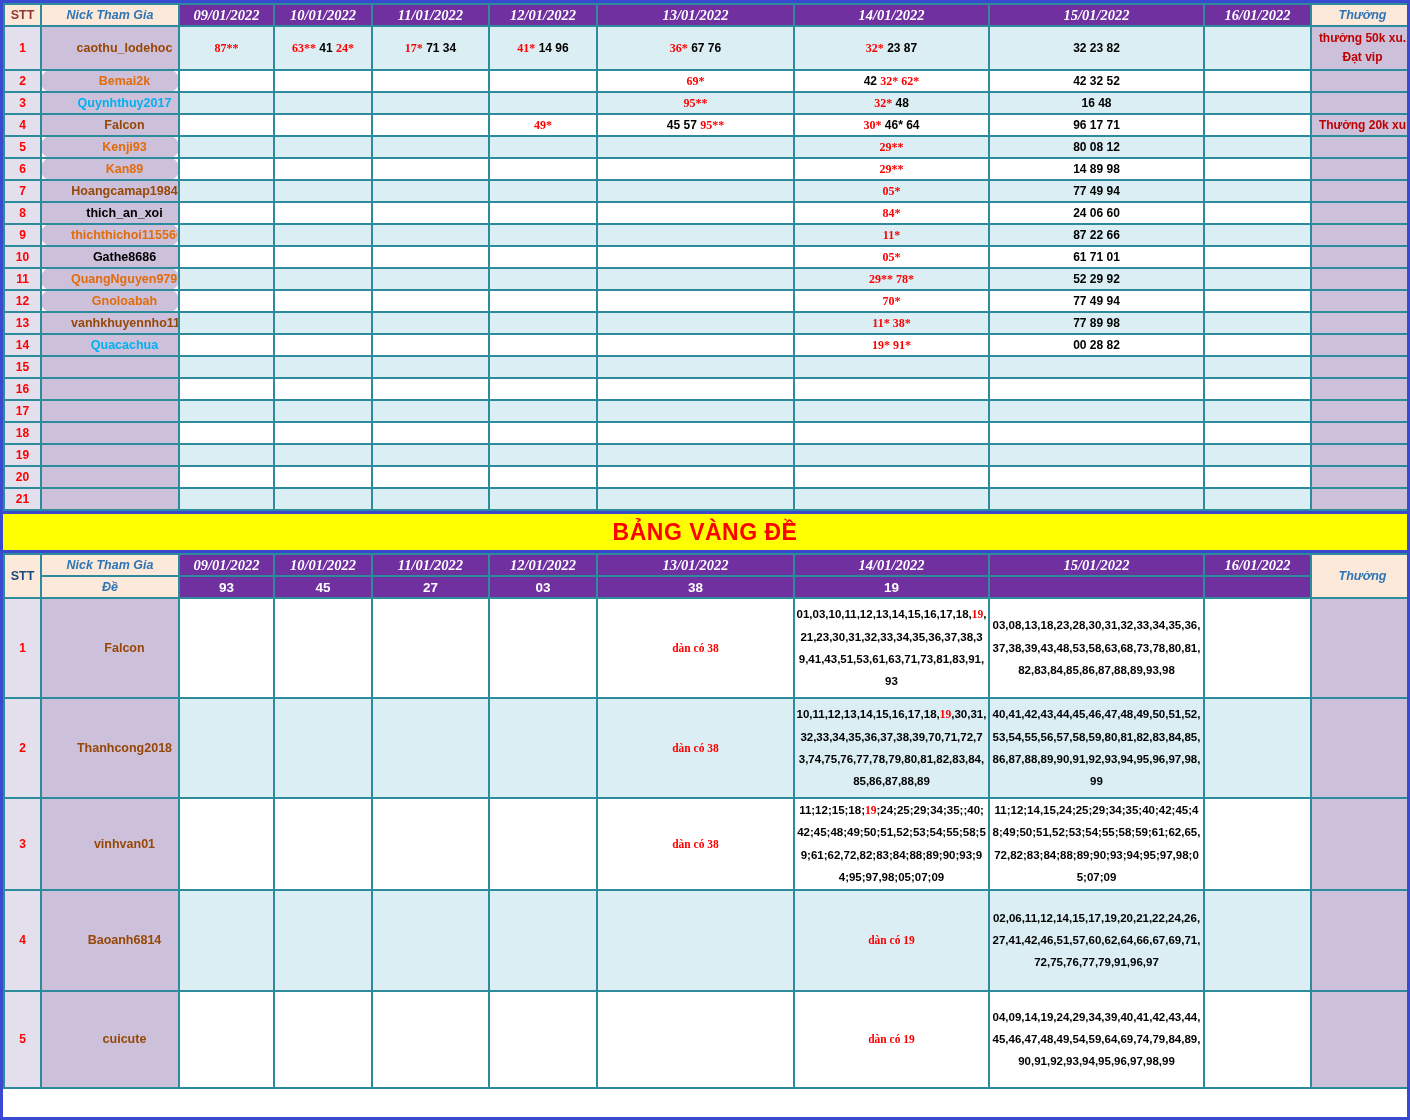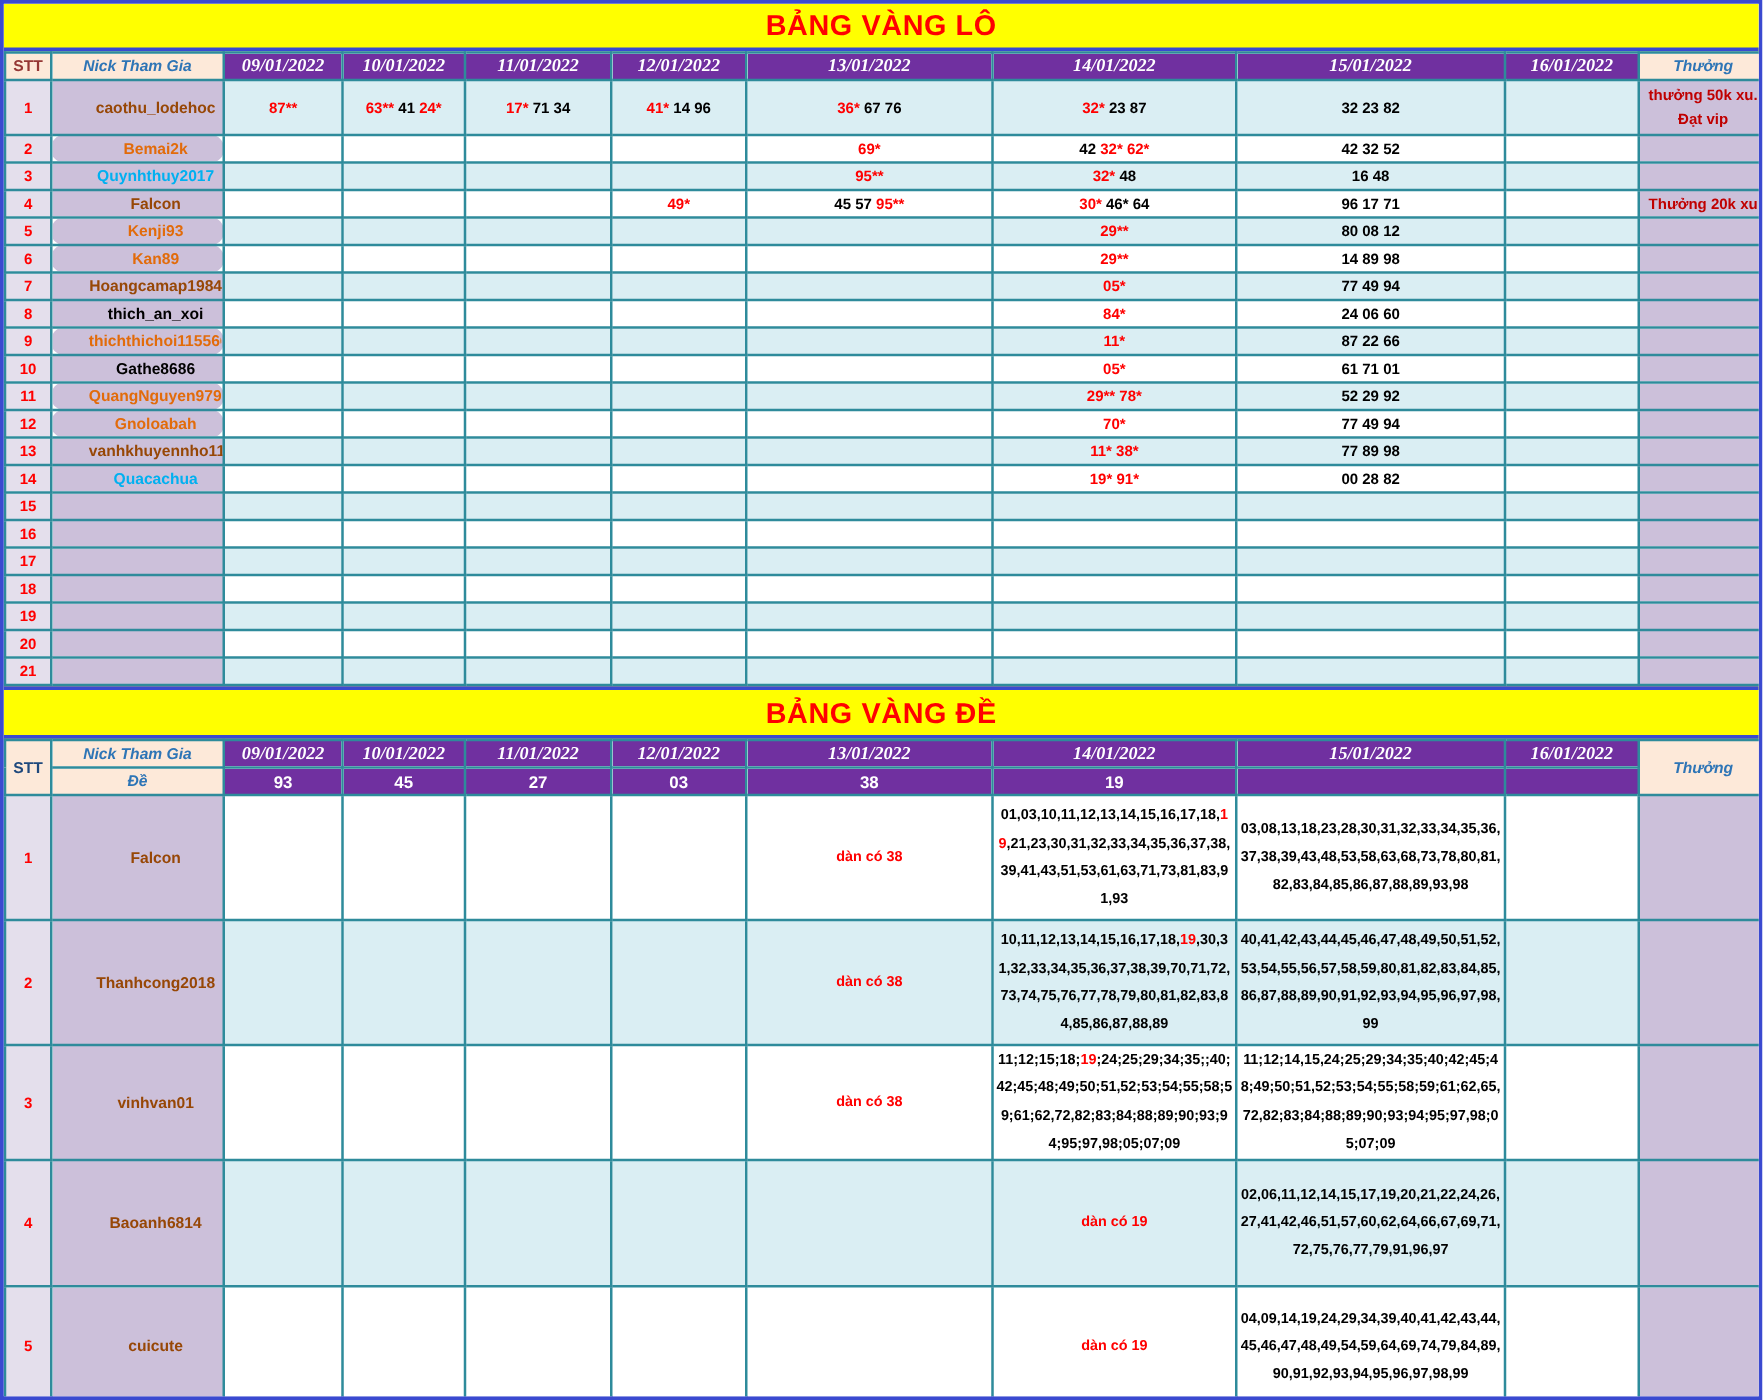--- a/index.html
+++ b/index.html
@@ -68,35 +68,32 @@
   .de-t tbody tr:nth-child(even) td.data { background:var(--row-blue,#DAEEF3); }
   .de-t tbody tr:nth-child(1) { height:100px; }
   .de-t tbody tr:nth-child(2) { height:100px; }
   .de-t tbody tr:nth-child(3) { height:88px; }
   .de-t tbody tr:nth-child(4) { height:101px; }
   .de-t tbody tr:nth-child(5) { height:97px; }
   .de-t td.data {
     font-size:11.5px; line-height:1.95;
     word-break:break-all; padding:0 1px;
   }
-  .seg.red { color:var(--value-red,#FF0000); }
+  .seg.red { color:var(--value-red,#FF0000);font-family:Liberation Serif, serif; }
   .seg.black { color:var(--value-black,#000000); }
   .n-brown { color:var(--nick-brown,#974706); }
   .n-orange { color:var(--nick-orange,#E26B0A);border-radius:10px; }
   .n-cyan { color:var(--nick-cyan,#00B0F0); }
   .n-black { color:#000000; }
 </style>
 </head>
 <body>
 
 <div class="sheet">
 
-  <div class="banner">
-    <span class="title">BẢNG VÀNG LÔ</span>
-  </div>
 
   <table class="lo">
     <colgroup>
       <col style="width:37px">
         <col style="width:138px">
         <col style="width:95px">
         <col style="width:98px">
       <col style="width:117px">
         <col style="width:108px">
         <col style="width:197px">

